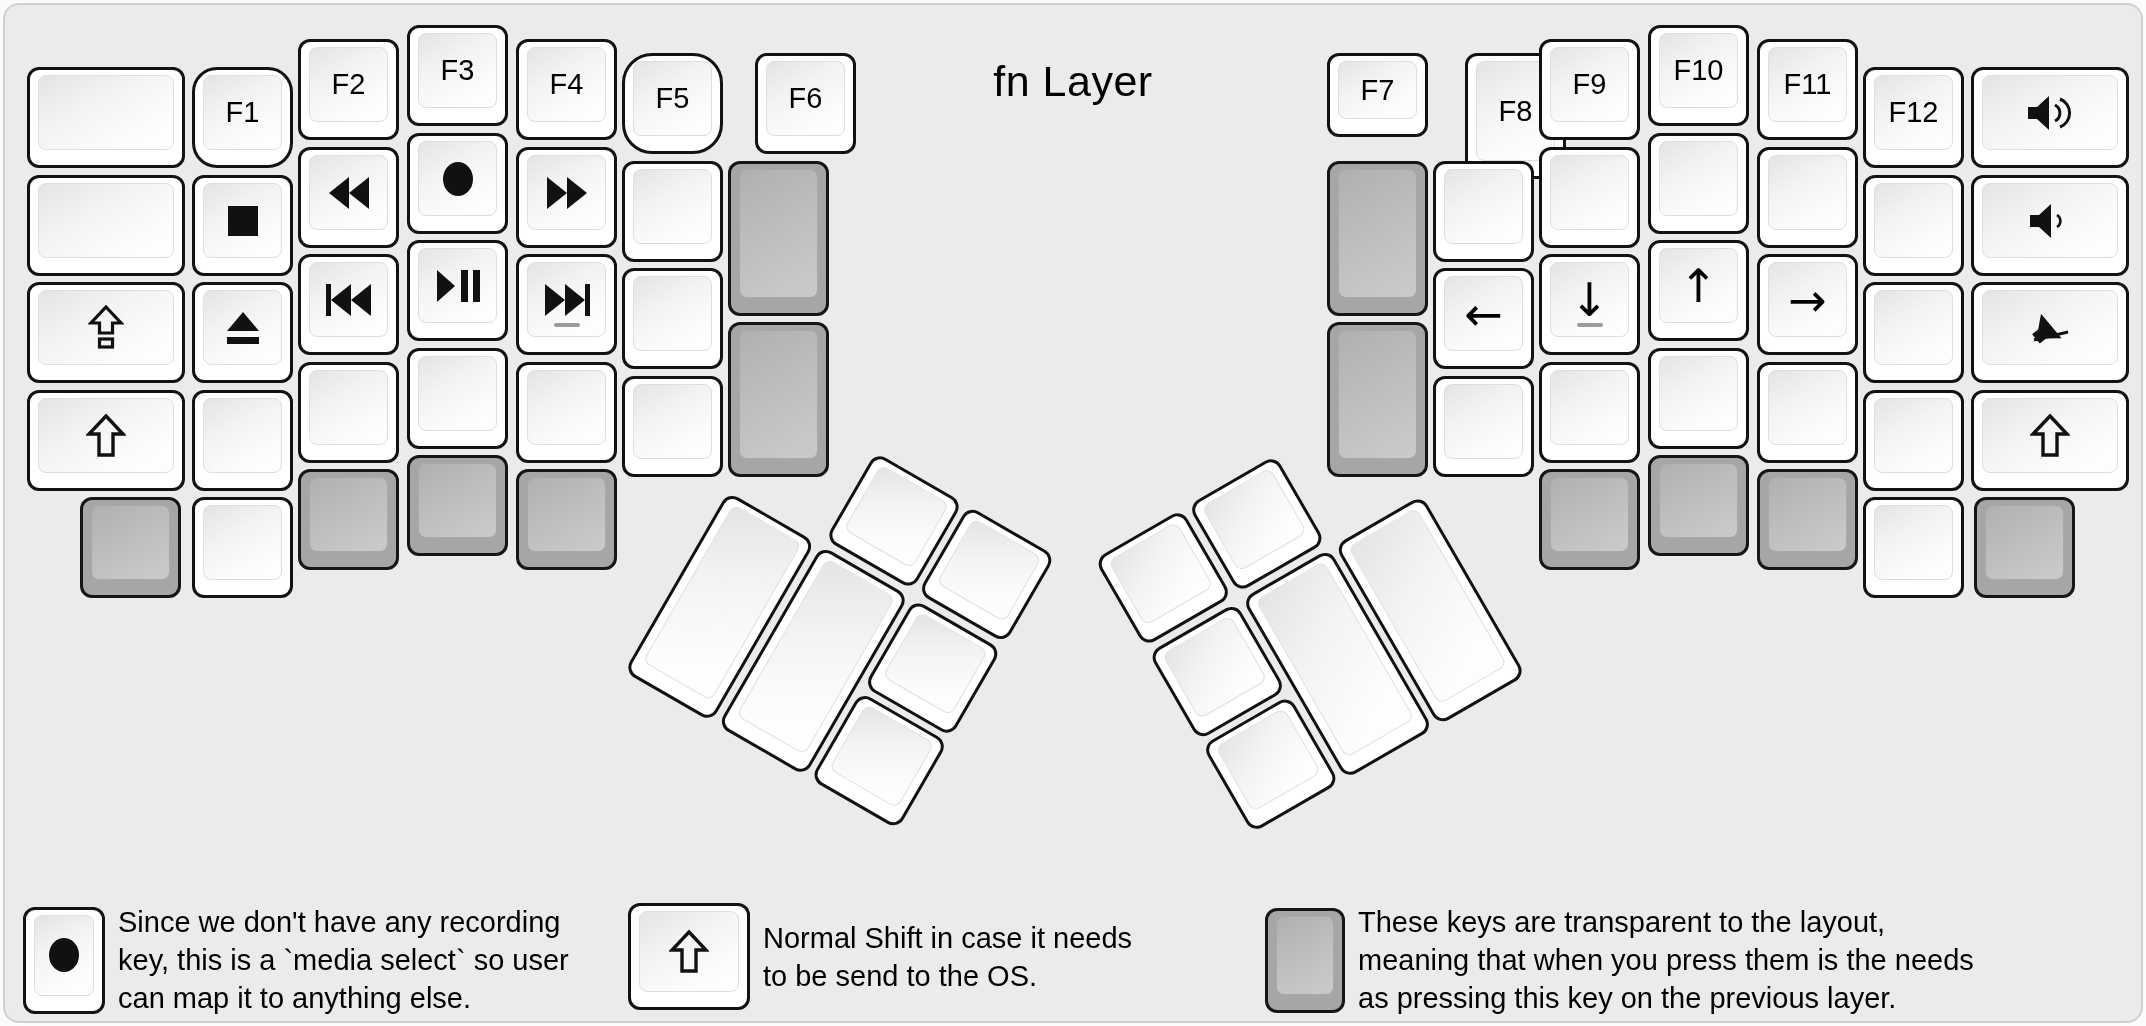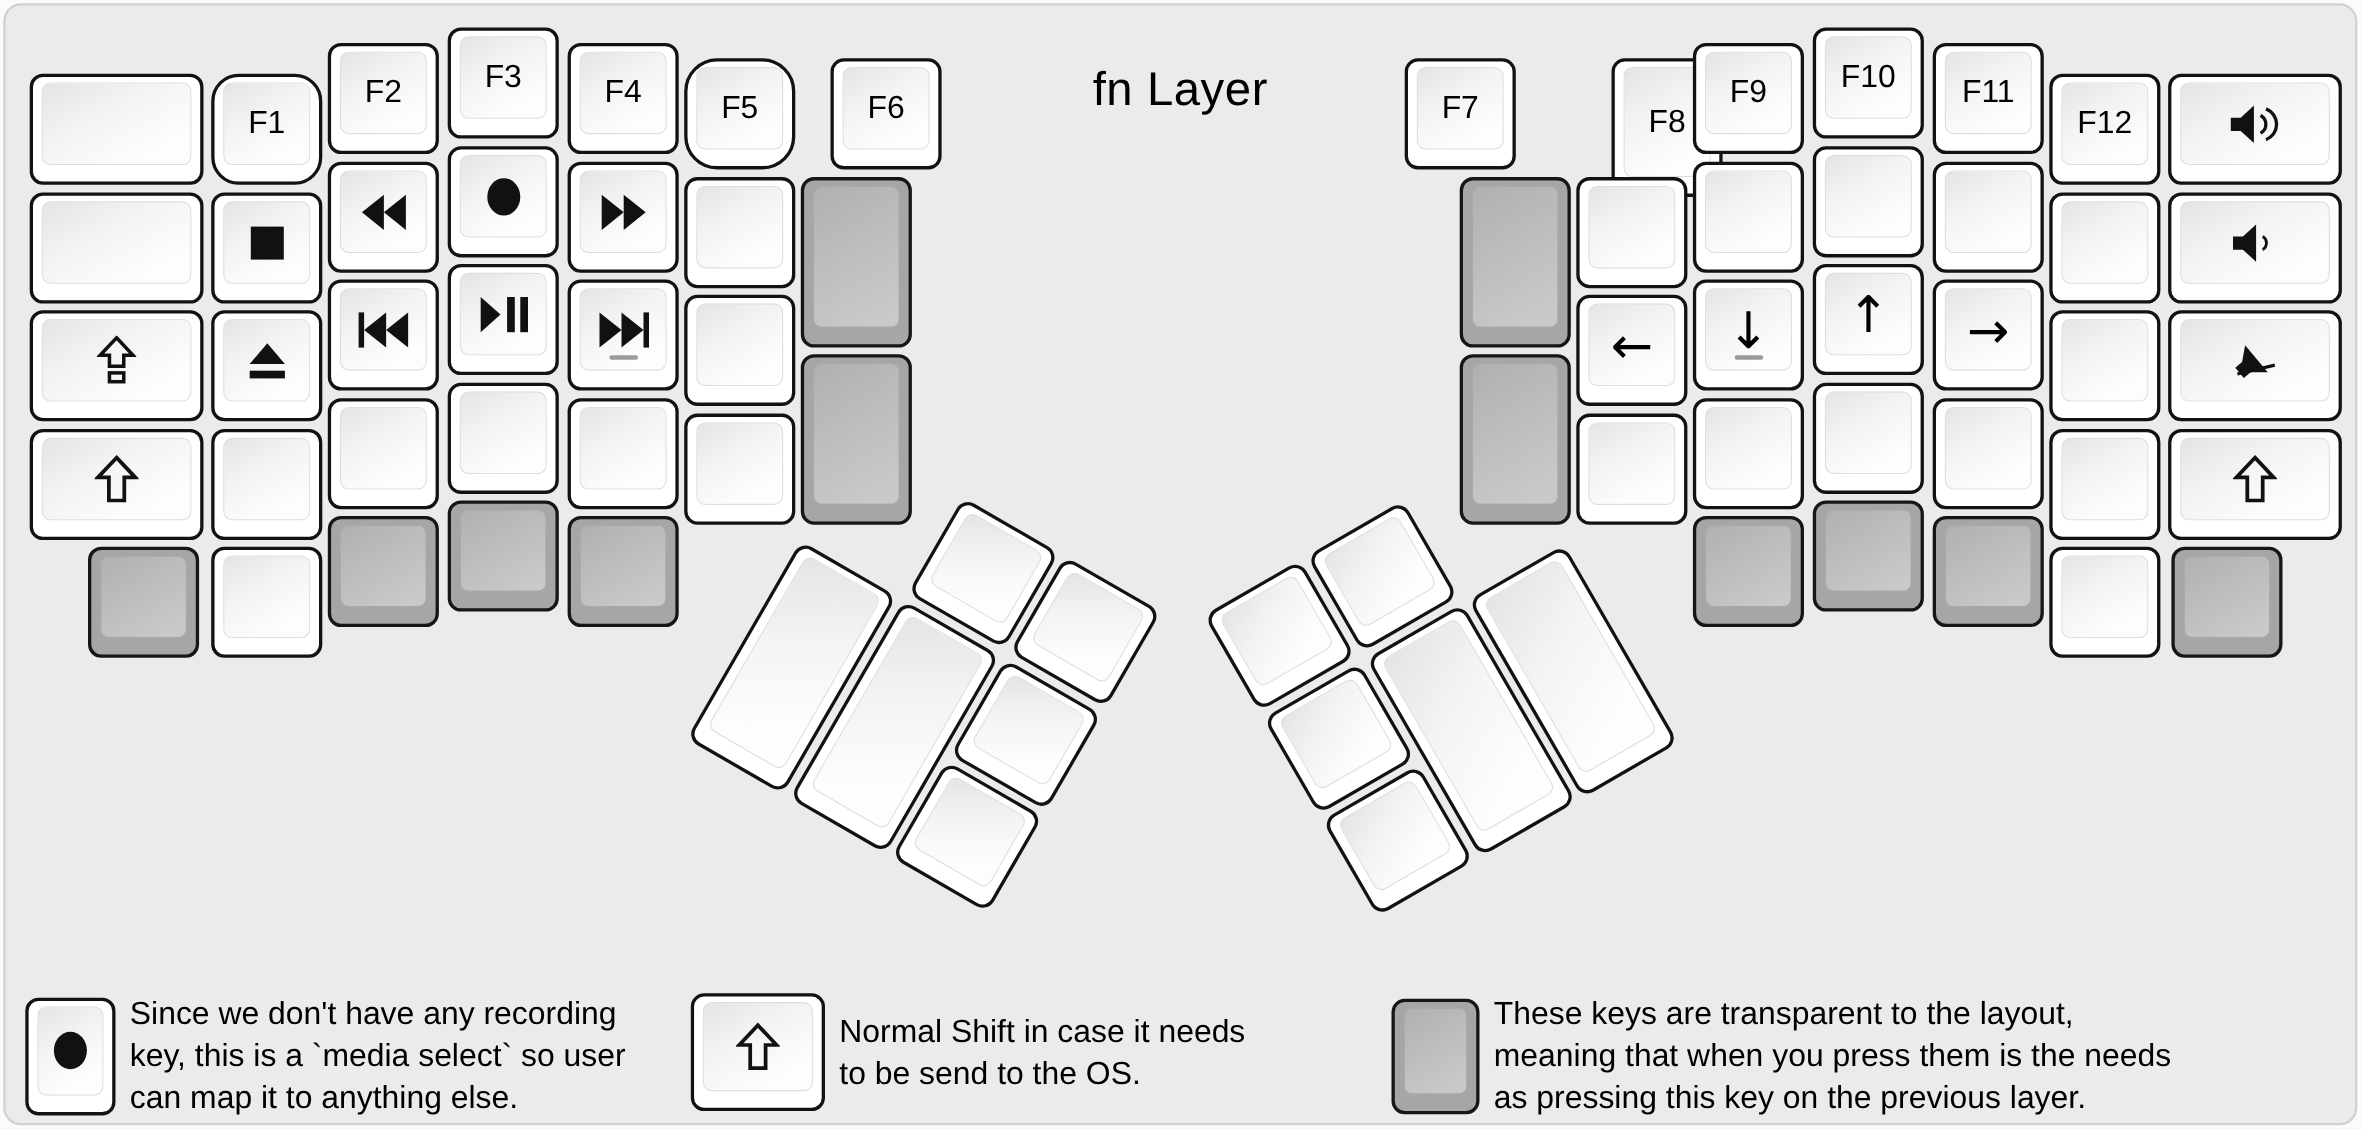--- a/index.html
+++ b/index.html
@@ -201,21 +201,21 @@
           <div class="cap">
             <span class="klabel">F6</span>
           </div>
         </div>
         <div class="key gray" style="left: 723px; top: 156px; width: 101px; height: 155px;">
           <div class="cap"></div>
         </div>
         <div class="key gray" style="left: 723px; top: 317px; width: 101px; height: 155px;">
           <div class="cap"></div>
         </div>
-        <div class="key white" style="left: 1272px; top: 48px; width: 101px; height: 101px; padding-left: 21px;">
+        <div class="key white" style="left: 1322px; top: 48px; width: 101px; height: 84px; padding-left: 21px;">
           <div class="cap">
             <span class="klabel">F7</span>
           </div>
         </div>
         <div class="key gray" style="left: 1322px; top: 156px; width: 101px; height: 155px;">
           <div class="cap"></div>
         </div>
         <div class="key gray" style="left: 1322px; top: 317px; width: 101px; height: 155px;">
           <div class="cap"></div>
         </div>

